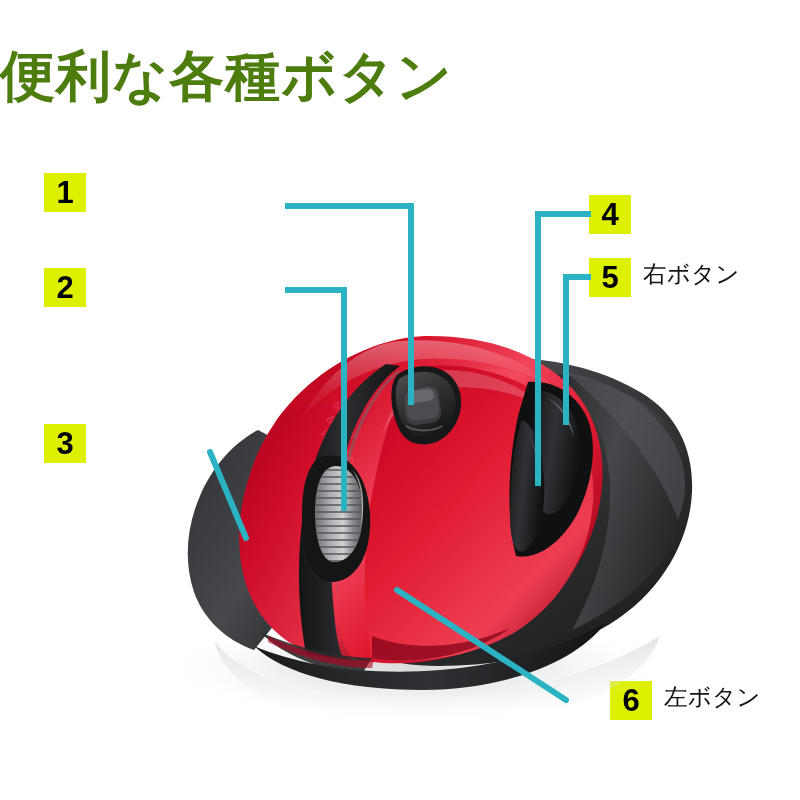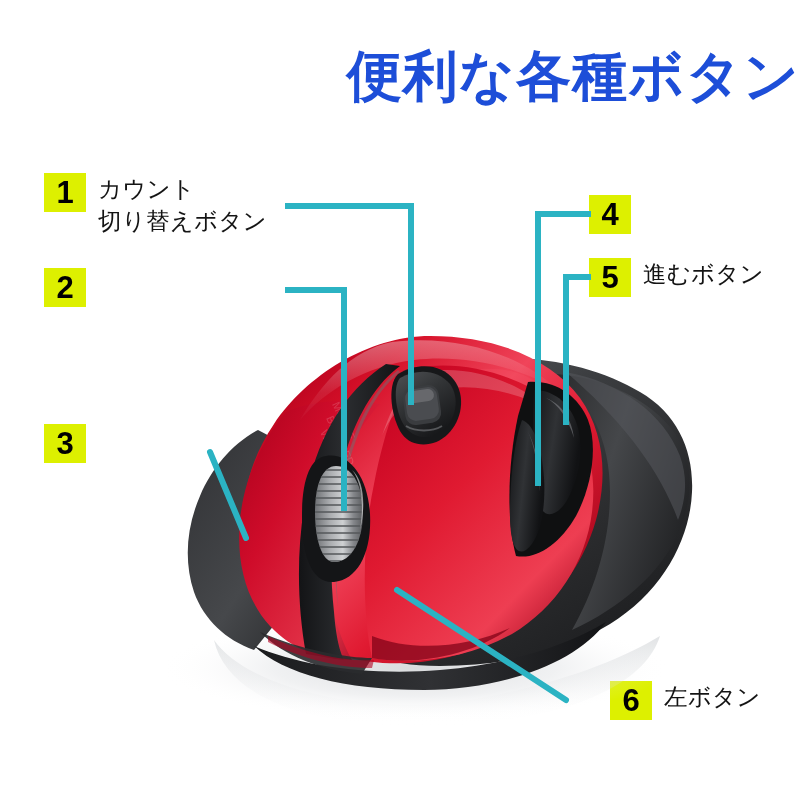--- a/index.html
+++ b/index.html
@@ -17,25 +17,25 @@
     background: #ffffff;
     overflow: hidden;
   }
 
   
   #title {
     position: absolute;
     left: 0;
     top: 46px;
     width: 800px;
-    text-align: right;
+    text-align: left;
     font-size: 55px;
     font-weight: bold;
     letter-spacing: 1px;
-    color: #1d4ed8;
+    color: #4d7c0f;
     line-height: 1.1;
     white-space: nowrap;
   }
 
   
   .callout {
     position: absolute;
     display: flex;
     align-items: flex-start;
   }
@@ -309,39 +309,37 @@
       <path d="M588,214 L538,214 L538,483"></path>
 
       <path d="M588,277 L566,277 L566,422"></path>
 
       <path d="M397,590 L566,700" stroke-linecap="round"></path>
     </g>
   </svg>
 
   <div class="callout" style="left:44px; top:173px;">
     <div class="badge">1</div>
-    <div class="ctext">カウント
-切り替えボタン</div>
   </div>
 
   <div class="callout" style="left:44px; top:268px;">
     <div class="badge">2</div>
   </div>
 
   <div class="callout" style="left:44px; top:424px;">
     <div class="badge">3</div>
   </div>
 
   <div class="callout rtl" style="left:589px; top:195px;">
     <div class="badge">4</div>
   </div>
 
   <div class="callout rtl" style="left:589px; top:258px;">
     <div class="badge">5</div>
-    <div class="ctext">進むボタン</div>
+    <div class="ctext">右ボタン</div>
   </div>
 
   <div class="callout rtl" style="left:567px; top:681px;padding-left:43px;">
     <div class="badge">6</div>
     <div class="ctext">左ボタン</div>
   </div>
 
 </div>
 
 </body></html>

